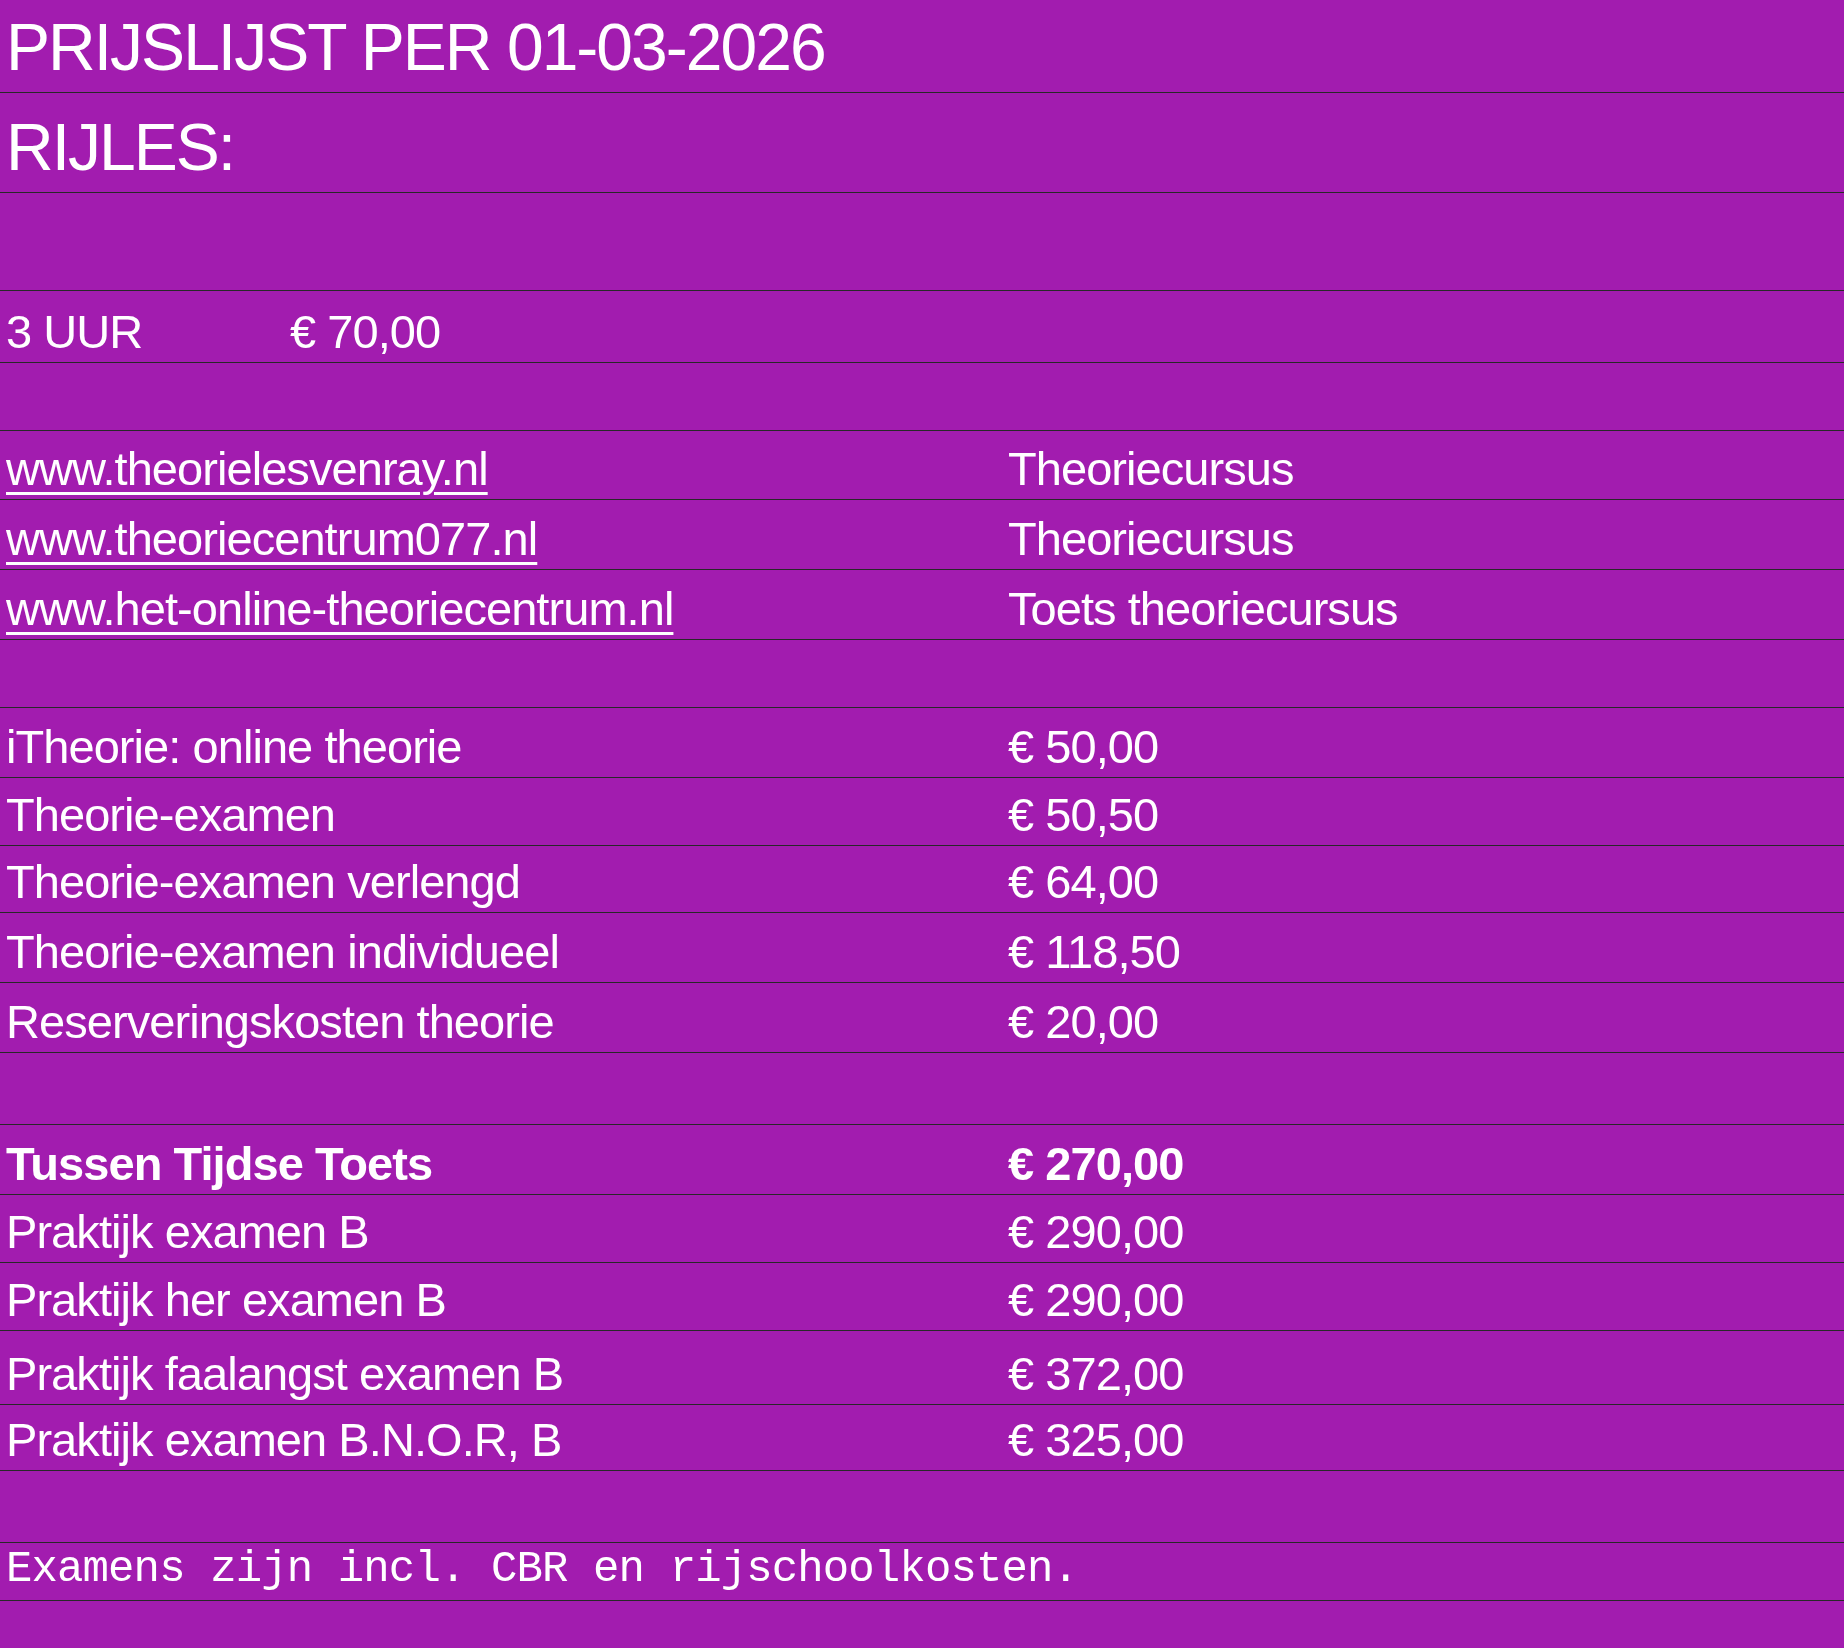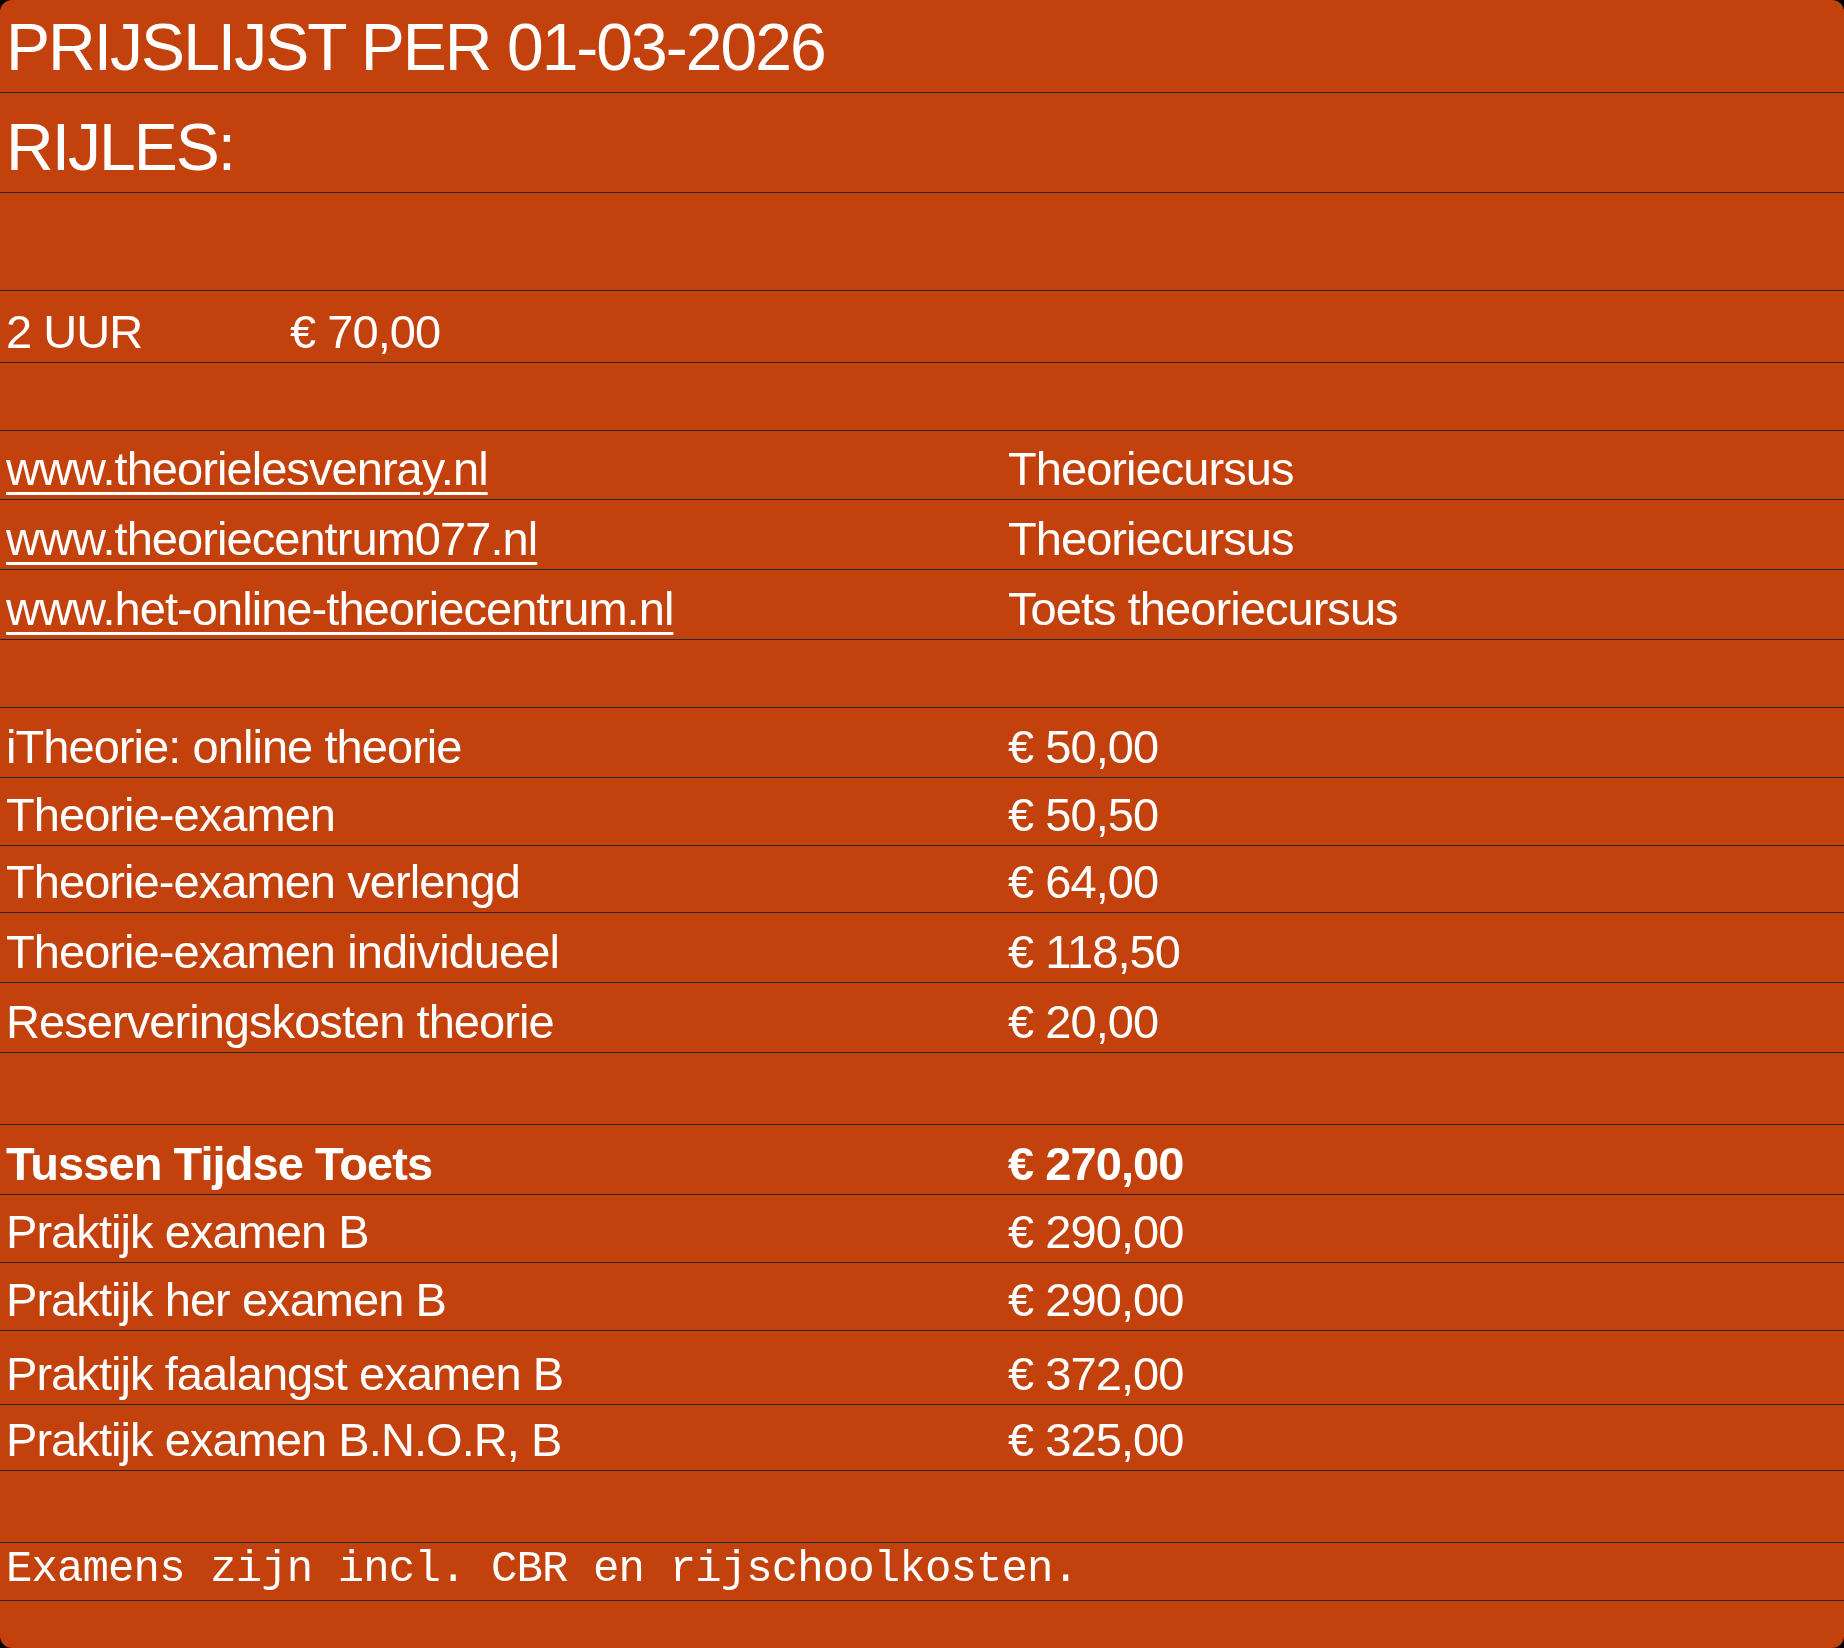--- a/index.html
+++ b/index.html
@@ -4,25 +4,24 @@
 <style>
   html, body {
     margin: 0;
     padding: 0;
     background: #000000;
   }
   #page {
     position: relative;
     width: 1844px;
     height: 1648px;
-    background: #c2410c;
+    background: #a21caf;
     overflow: hidden;
     font-family: "Liberation Sans", sans-serif;
     color: #ffffff;
-    border-radius: 12px;
   }
   .row {
     position: relative;
     width: 100%;
     box-sizing: border-box;
     border-bottom: 1px solid #282828;
   }
   .row.no-border {
     border-bottom: none;
   }
@@ -64,21 +63,21 @@
 <div id="page">
   <div>
       <div class="row title" style="height: 93px;">
         <span class="cell label">PRIJSLIJST PER 01-03-2026</span>
       </div>
       <div class="row title" style="height: 100px;">
         <span class="cell label">RIJLES:</span>
       </div>
       <div class="row blank" style="height: 98px;"></div>
       <div class="row item" style="height: 72px;">
-        <span class="cell label">2 UUR</span>
+        <span class="cell label">3 UUR</span>
         <span class="cell value near">€ 70,00</span>
       </div>
       <div class="row blank" style="height: 68px;"></div>
       <div class="row link" style="height: 69px;">
         <a class="cell label hyperlink" href="#">www.theorielesvenray.nl</a>
         <span class="cell value far">Theoriecursus</span>
       </div>
       <div class="row link" style="height: 70px;">
         <a class="cell label hyperlink" href="#">www.theoriecentrum077.nl</a>
         <span class="cell value far">Theoriecursus</span>

